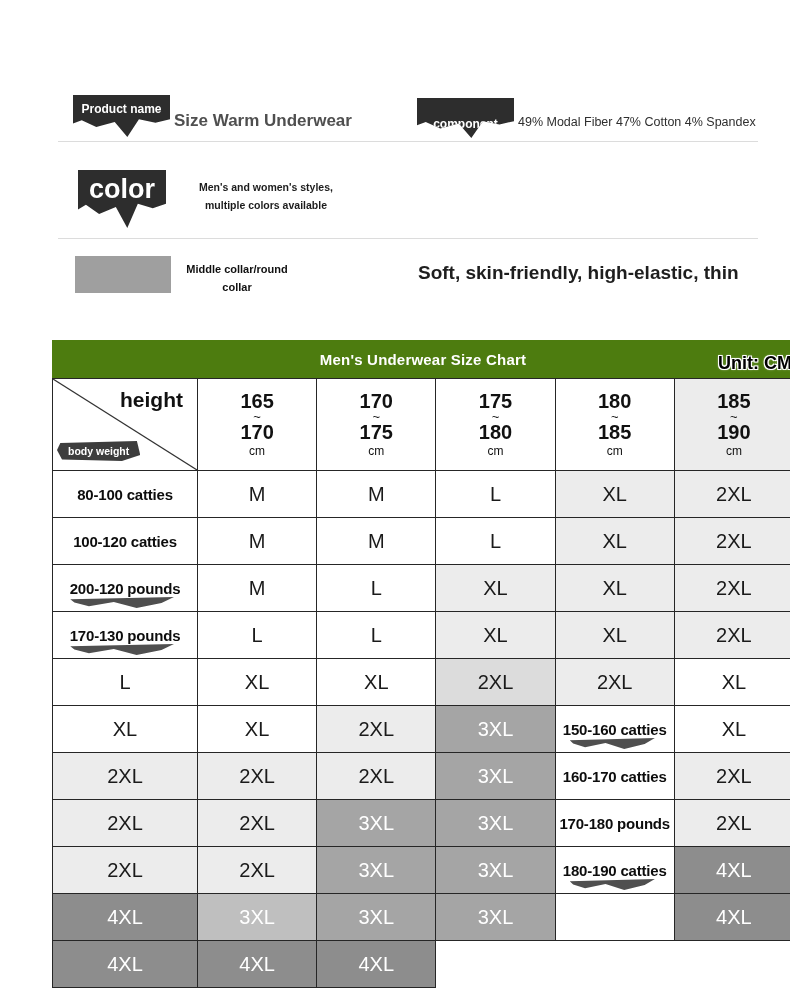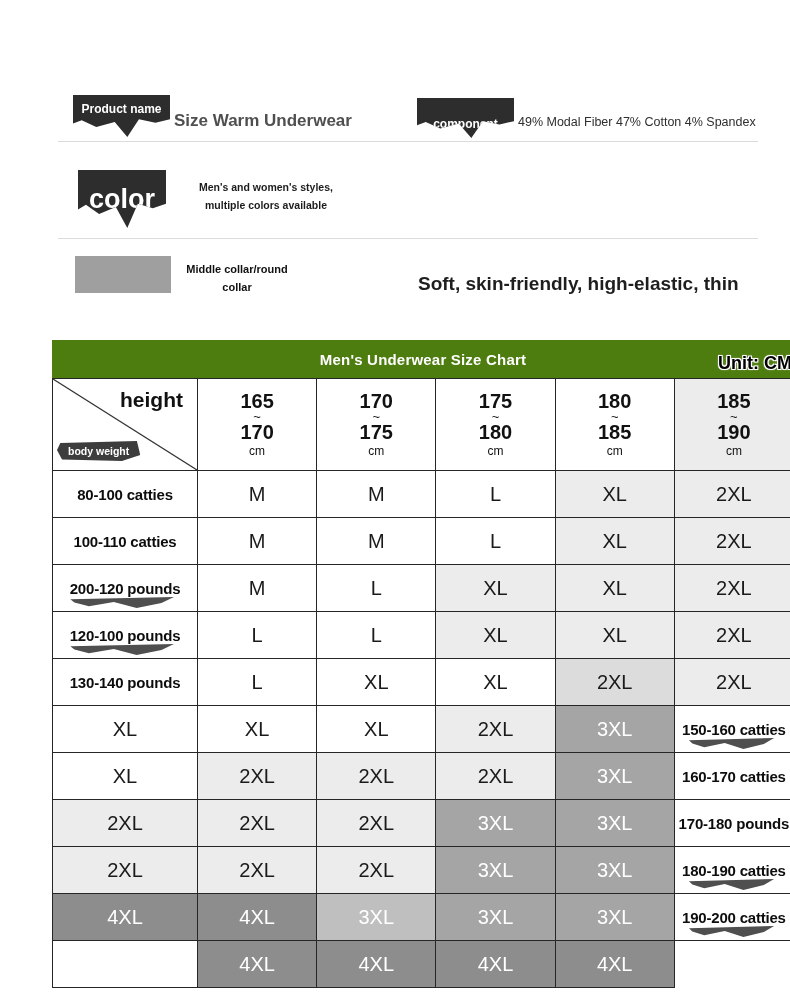--- a/index.html
+++ b/index.html
@@ -5,33 +5,33 @@
   * { margin:0; padding:0; box-sizing:border-box; }
   html,body { background:#ffffff; }
   body { font-family:"Liberation Sans", sans-serif; }
   .page { position:relative; width:790px; height:1004px; background:#fff; overflow:hidden;margin-left:28px; }
 
   
   .badge { position:absolute; background:#2d2d2d; color:#fff; font-weight:bold; text-align:center; }
   .badge.torn { clip-path: polygon(0 0,100% 0,100% 58%,85% 66%,68% 58%,56% 100%,43% 64%,24% 76%,9% 60%,0 68%); }
   #badge-product   { left:45px;  top:95px;  width:97px; height:42px; font-size:12px; padding-top:7px; }
   #badge-component { left:389px; top:98px;  width:97px; height:40px; font-size:12px; padding-top:19px; }
-  #badge-color     { left:50px;  top:170px; width:88px; height:58px; font-size:27px; padding-top:14px; }
+  #badge-color     { left:50px;  top:170px; width:88px; height:58px; font-size:27px; padding-top:4px; }
   #collar-swatch   { position:absolute; left:47px; top:256px; width:96px; height:37px; background:#9f9f9f; }
 
   .divider { position:absolute; left:30px; width:700px; height:1px; background:#dcdcdc; }
   #divider-1 { top:141px; } #divider-2 { top:238px; }
 
   #product-value   { position:absolute; left:146px; top:111px; font-size:17px; font-weight:bold; color:#4f4f4f; }
   #component-value { position:absolute; left:490px; top:115px; font-size:12.5px; color:#2e2e2e; }
   #color-value     { position:absolute; left:152px; top:179px; width:172px; font-size:10.5px; font-weight:bold;
                      color:#1c1c1c; text-align:center; line-height:1.7; }
   #collar-label    { position:absolute; left:153px; top:261px; width:112px; font-size:11px; font-weight:bold;
                      color:#101010; text-align:center; line-height:1.6; }
-  #collar-value    { position:absolute; left:390px; top:273px; font-size:19px; font-weight:600; color:#1e1e1e; }
+  #collar-value    { position:absolute; left:390px; top:262px; font-size:19px; font-weight:600; color:#1e1e1e; }
 
   
   #size-table { position:absolute; left:24px; top:340px; width:742px; }
   .title-bar { height:38px; background:#4d7c0f; color:#fff; display:flex; align-items:center;
                justify-content:center; font-weight:bold; font-size:15px; letter-spacing:0.2px; }
   #unit-label { position:absolute; top:13px; right:2px; font-size:18px; font-weight:bold; color:#000; z-index:5;
                 text-shadow:-1px -1px 0 #fff, 1px -1px 0 #fff, -1px 1px 0 #fff, 1px 1px 0 #fff, 0 0 3px #fff; }
 
   .grid { display:grid; grid-template-columns:145px repeat(5,1fr); grid-template-rows:92px repeat(11,47px);
           border-left:1px solid #262626; border-top:1px solid #262626; background:#fff; }
@@ -135,48 +135,45 @@
         </div>
         <div class="cell wlabel">
           <div class="wtext">80-100 catties</div>
         </div>
         <div class="cell scell s0">M</div>
         <div class="cell scell s0">M</div>
         <div class="cell scell s0">L</div>
         <div class="cell scell s1">XL</div>
         <div class="cell scell s1">2XL</div>
         <div class="cell wlabel">
-          <div class="wtext">100-110 catties</div>
+          <div class="wtext">100-120 catties</div>
         </div>
         <div class="cell scell s0">M</div>
         <div class="cell scell s0">M</div>
         <div class="cell scell s0">L</div>
         <div class="cell scell s1">XL</div>
         <div class="cell scell s1">2XL</div>
         <div class="cell wlabel">
           <div class="wtext">200-120 pounds</div>
           <div class="torn-shadow"></div>
         </div>
         <div class="cell scell s0">M</div>
         <div class="cell scell s0">L</div>
         <div class="cell scell s1">XL</div>
         <div class="cell scell s1">XL</div>
         <div class="cell scell s1">2XL</div>
         <div class="cell wlabel">
-          <div class="wtext">120-100 pounds</div>
-          <div class="torn-shadow"></div>
-        </div>
-        <div class="cell scell s0">L</div>
-        <div class="cell scell s0">L</div>
-        <div class="cell scell s1">XL</div>
-        <div class="cell scell s1">XL</div>
-        <div class="cell scell s1">2XL</div>
-        <div class="cell wlabel">
-          <div class="wtext">130-140 pounds</div>
-        </div>
+          <div class="wtext">170-130 pounds</div>
+          <div class="torn-shadow"></div>
+        </div>
+        <div class="cell scell s0">L</div>
+        <div class="cell scell s0">L</div>
+        <div class="cell scell s1">XL</div>
+        <div class="cell scell s1">XL</div>
+        <div class="cell scell s1">2XL</div>
         <div class="cell scell s0">L</div>
         <div class="cell scell s0">XL</div>
         <div class="cell scell s0">XL</div>
         <div class="cell scell s2">2XL</div>
         <div class="cell scell s1">2XL</div>
         <div class="cell scell s0">XL</div>
         <div class="cell scell s0">XL</div>
         <div class="cell scell s0">XL</div>
         <div class="cell scell s1">2XL</div>
         <div class="cell scell s3">3XL</div>
@@ -207,24 +204,20 @@
         <div class="cell scell s3">3XL</div>
         <div class="cell wlabel">
           <div class="wtext">180-190 catties</div>
           <div class="torn-shadow"></div>
         </div>
         <div class="cell scell s4">4XL</div>
         <div class="cell scell s4">4XL</div>
         <div class="cell scell s5">3XL</div>
         <div class="cell scell s3">3XL</div>
         <div class="cell scell s3">3XL</div>
-        <div class="cell wlabel">
-          <div class="wtext">190-200 catties</div>
-          <div class="torn-shadow"></div>
-        </div>
         <div class="cell scell s0"></div>
         <div class="cell scell s4">4XL</div>
         <div class="cell scell s4">4XL</div>
         <div class="cell scell s4">4XL</div>
         <div class="cell scell s4">4XL</div>
       </div>
   </div>
 
 </div>
 

